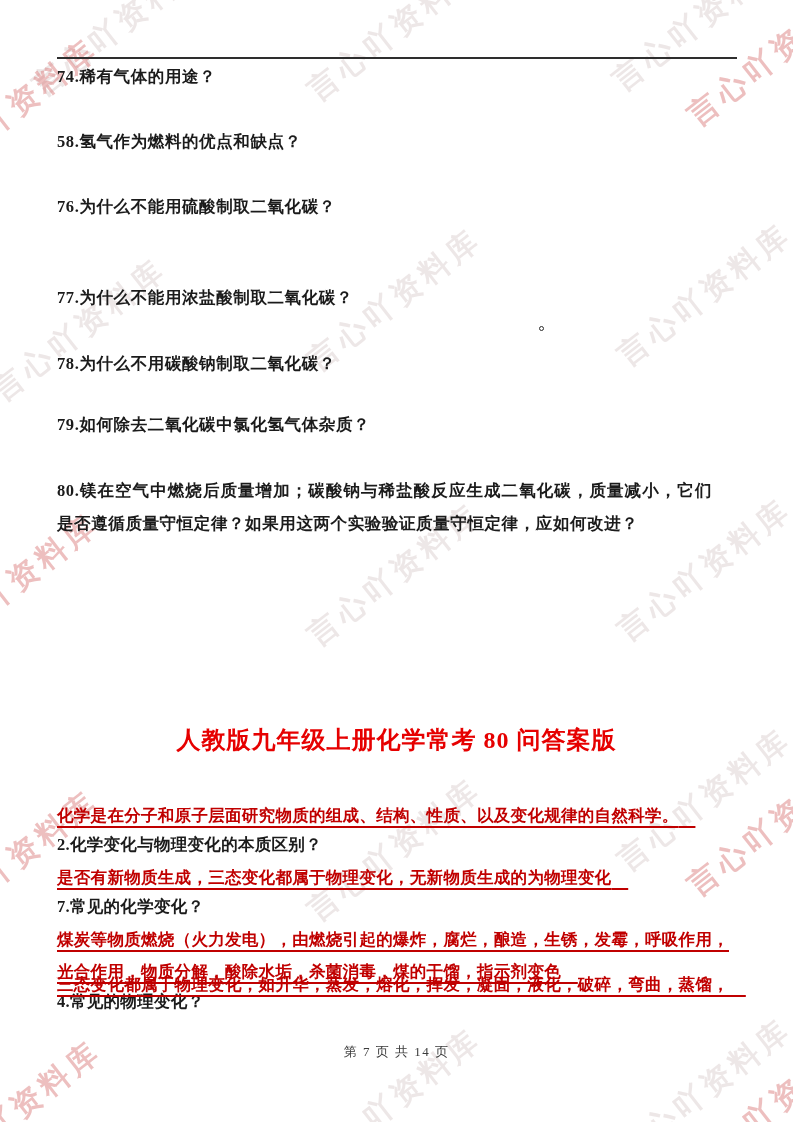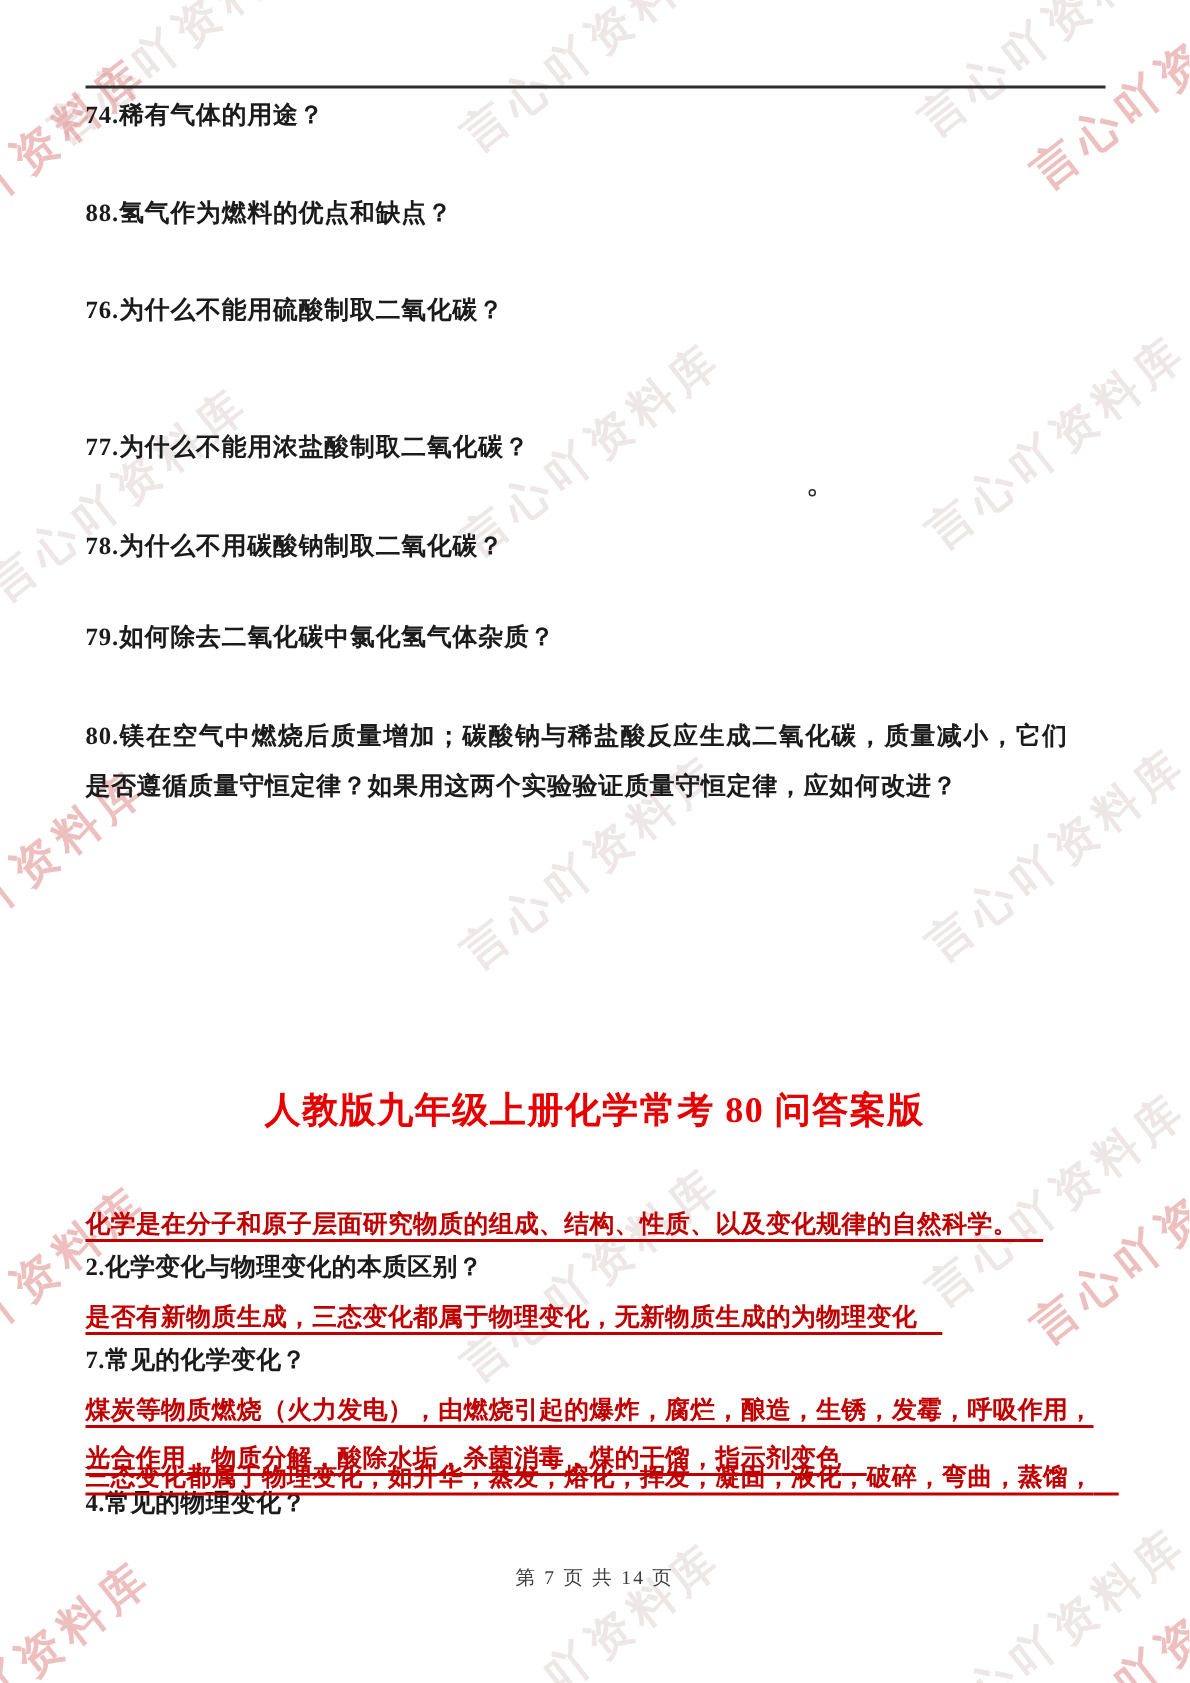--- a/index.html
+++ b/index.html
@@ -98,21 +98,21 @@
       <span class="wm pink" style="left: 775px; top: 825px;">言心吖资料库</span>
       <span class="wm pink" style="left: 15px; top: 1112px;">言心吖资料库</span>
       <span class="wm pink" style="left: 775px; top: 1105px;">言心吖资料库</span>
     </div>
 
   <div class="content">
 
     <div class="rule"></div>
 
     <div class="qline" style="top:66px">74.稀有气体的用途？</div>
-    <div class="qline" style="top:131px">88.氢气作为燃料的优点和缺点？</div>
+    <div class="qline" style="top:131px">58.氢气作为燃料的优点和缺点？</div>
     <div class="qline" style="top:196px">76.为什么不能用硫酸制取二氧化碳？</div>
     <div class="qline" style="top:287px">77.为什么不能用浓盐酸制取二氧化碳？</div>
     <div class="qline" style="top:353px">78.为什么不用碳酸钠制取二氧化碳？</div>
     <div class="qline" style="top:414px">79.如何除去二氧化碳中氯化氢气体杂质？</div>
     <div class="qline qwrap" style="top:474px">80.镁在空气中燃烧后质量增加；碳酸钠与稀盐酸反应生成二氧化碳，质量减小，它们是否遵循质量守恒定律？如果用这两个实验验证质量守恒定律，应如何改进？</div>
 
     <div class="stray"></div>
 
     <div class="ans-title">人教版九年级上册化学常考 80 问答案版</div>
 

